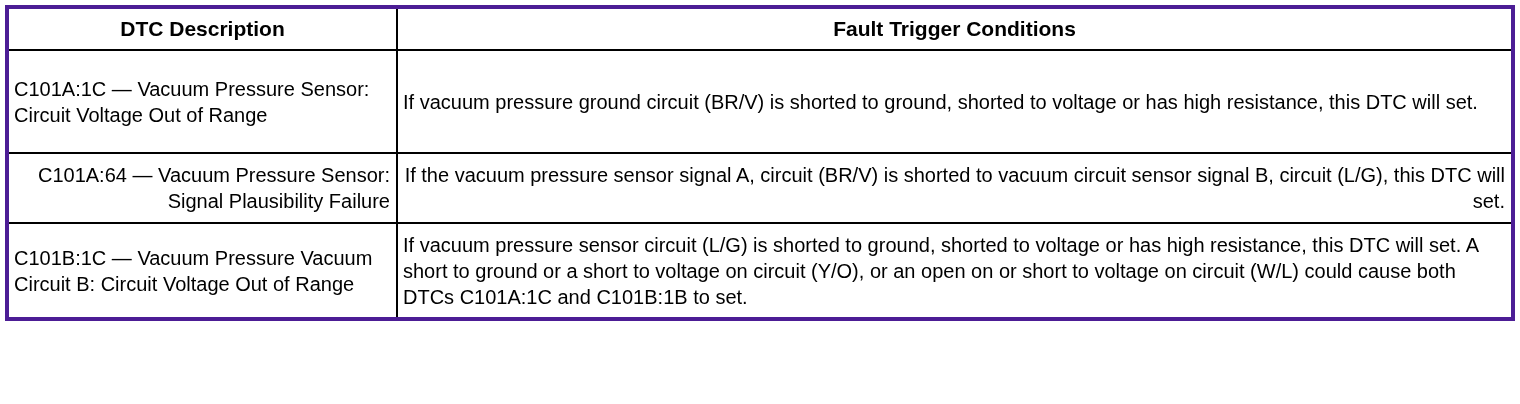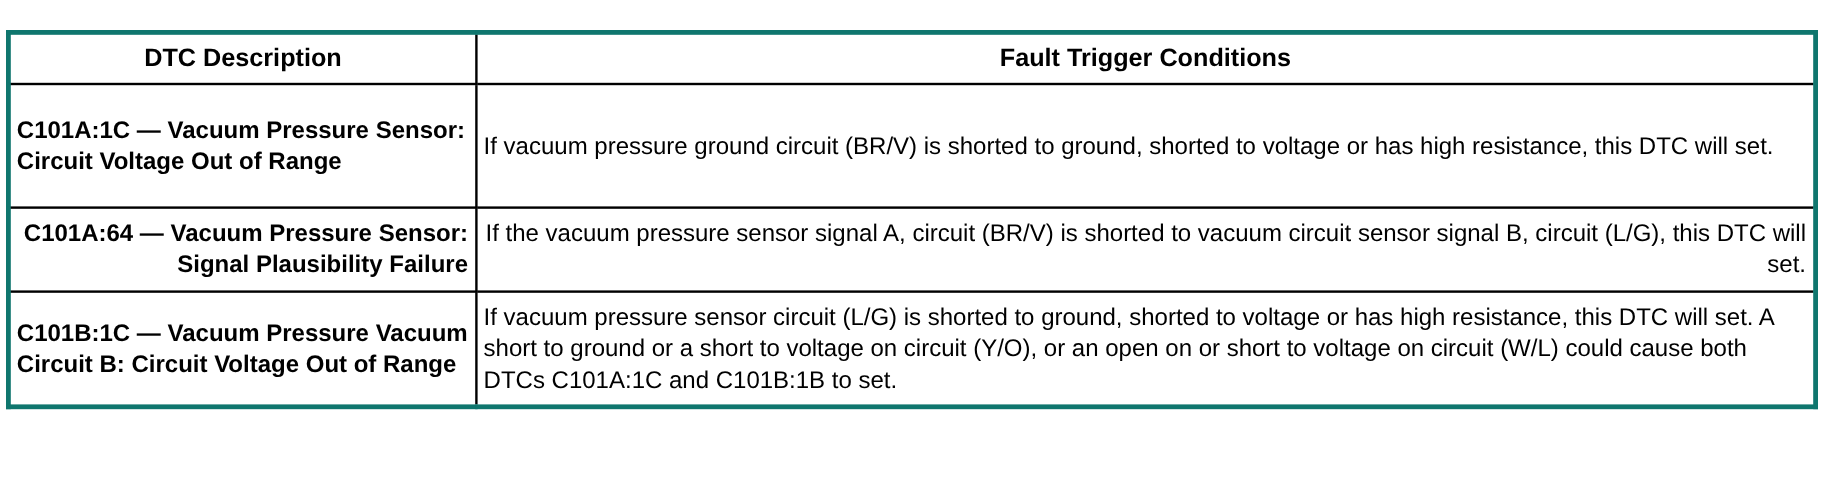--- a/index.html
+++ b/index.html
@@ -22,38 +22,37 @@
   table.dtc-table {
     border-collapse: collapse;
     width: 1510px;
     table-layout: fixed;
     background: #ffffff;
   }
   table.dtc-table, table.dtc-table tr, table.dtc-table th, table.dtc-table td {
     border: 2px solid #000000;
   }
   table.dtc-table {
-    border: 4px solid #0f766e;
-    margin-top: 20px;
+    border: 4px solid #4c1d95;
   }
   th, td {
     font-size: 20px;
     line-height: 26px;
     vertical-align: middle;
     padding: 2px 6px 2px 5px;
     overflow: hidden;
   }
   th {
     font-weight: bold;
     text-align: center;
     font-size: 21px;
     height: 36px;
     padding: 2px 4px;
   }
-  td.col-dtc   { width: 376px; font-weight: bold; }
+  td.col-dtc   { width: 376px; }
   td.col-cond  { }
   tr.row-h     { height: 38px; }
   tr.row-1     { height: 103px; }
   tr.row-2     { height: 74px; }
   tr.row-3     { height: 70px; text-align: right; }
   tr.row-4     { height: 96px; }
 </style>
 </head>
 <body>
 

